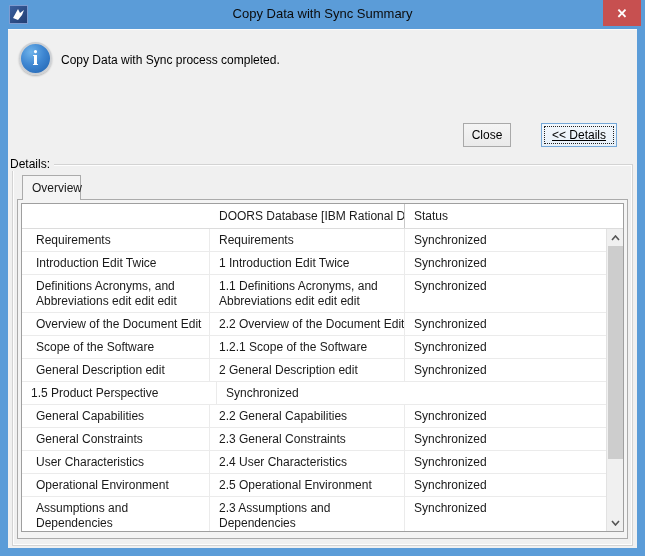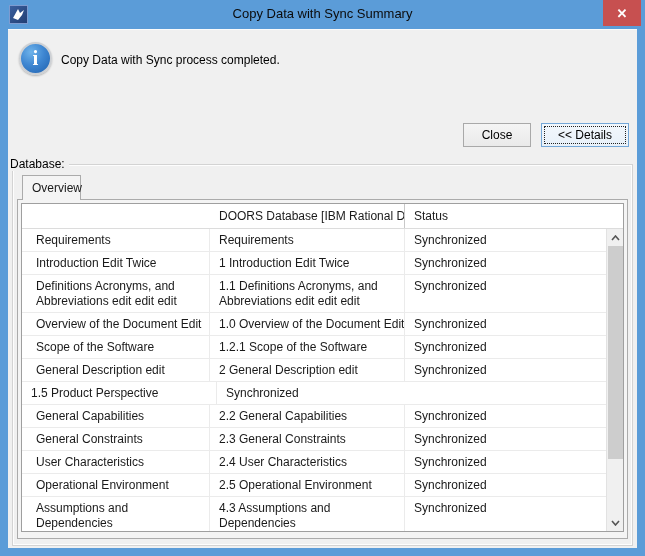--- a/index.html
+++ b/index.html
@@ -28,25 +28,25 @@
     background:radial-gradient(circle at 35% 28%, #6fb3ea 0%, #3f87d2 45%, #1f60ae 100%);
     box-shadow:0 1px 2px rgba(0,0,0,.25);
     display:flex; align-items:center; justify-content:center; }
   .info-icon span { color:#ffffff; font-family:"Liberation Serif", serif;
     font-weight:bold; font-size:21px; line-height:1; margin-top:-1px; }
   .message { position:absolute; left:53px; top:23px; font-size:12px; color:#000; }
 
   
   .btn { position:absolute; height:24px; font-size:12px; color:#000;
     display:flex; align-items:center; justify-content:center; cursor:pointer; }
-  .btn-close { left:455px; top:93px; width:68px;
+  .btn-close { left:455px; top:93px; width:48px;
     background:linear-gradient(#f5f5f5,#eaeaea); border:1px solid #a9a9a9; }
-  .btn-details { left:533px; top:93px; width:88px;
+  .btn-details { left:533px; top:93px; width:76px;
     background:linear-gradient(#f2f7fc,#e8f1f9); border:1px solid #74a7d7;
-    outline:1px dotted #222; outline-offset:-4px; }
+    outline:1px dotted #222; outline-offset:-4px;text-decoration:underline; }
 
   
   .groupbox { position:absolute; left:4px; top:134px; width:621px; height:382px;
     border:1px solid #d3d3d3; box-shadow:inset 0 0 0 1px #fdfdfd; }
   .groupbox-label { position:absolute; left:2px; top:127px; height:14px;
     background:#f0f0f0; padding:0 4px 0 0; line-height:14px; font-size:12px; color:#000; z-index:3; }
 
   
   .tab { position:absolute; left:14px; top:145px; width:59px; height:25px;
     background:#f4f4f4; border:1px solid #ababab; border-bottom:none;
@@ -105,21 +105,21 @@
     </div>
     <div class="message">Copy Data with Sync process completed.</div>
 
     <div class="btn btn-close">
       <span>Close</span>
     </div>
     <div class="btn btn-details">
       <span>&lt;&lt; Details</span>
     </div>
 
-    <div class="groupbox-label">Database:</div>
+    <div class="groupbox-label">Details:</div>
     <div class="groupbox"></div>
 
     <div class="tab">
       <span>Overview</span>
     </div>
     <div class="tabpane"></div>
 
     <div class="table">
       <div class="thead">
         <div class="th c0">Untitled1 [MagicDraw]</div>
@@ -140,21 +140,21 @@
           </div>
           <div class="tr">
             <div class="td c0">Definitions Acronyms, and
 Abbreviations edit edit edit</div>
             <div class="td c1">1.1 Definitions Acronyms, and
 Abbreviations edit edit edit</div>
             <div class="td c2">Synchronized</div>
           </div>
           <div class="tr">
             <div class="td c0">Overview of the Document Edit</div>
-            <div class="td c1">1.0 Overview of the Document Edit</div>
+            <div class="td c1">2.2 Overview of the Document Edit</div>
             <div class="td c2">Synchronized</div>
           </div>
           <div class="tr">
             <div class="td c0">Scope of the Software</div>
             <div class="td c1">1.2.1 Scope of the Software</div>
             <div class="td c2">Synchronized</div>
           </div>
           <div class="tr">
             <div class="td c0">General Description edit</div>
             <div class="td c1">2 General Description edit</div>
@@ -180,21 +180,21 @@
             <div class="td c2">Synchronized</div>
           </div>
           <div class="tr">
             <div class="td c0">Operational Environment</div>
             <div class="td c1">2.5 Operational Environment</div>
             <div class="td c2">Synchronized</div>
           </div>
           <div class="tr">
             <div class="td c0">Assumptions and
 Dependencies</div>
-            <div class="td c1">4.3 Assumptions and
+            <div class="td c1">2.3 Assumptions and
 Dependencies</div>
             <div class="td c2">Synchronized</div>
           </div>
         </div>
 
       <div class="vscroll">
         <div class="sb-btn sb-up">
           <svg width="9" height="6" viewBox="0 0 9 6">
             <polyline points="1,5 4.5,1 8,5" fill="none" stroke="#555555" stroke-width="1.6"></polyline>
           </svg>

